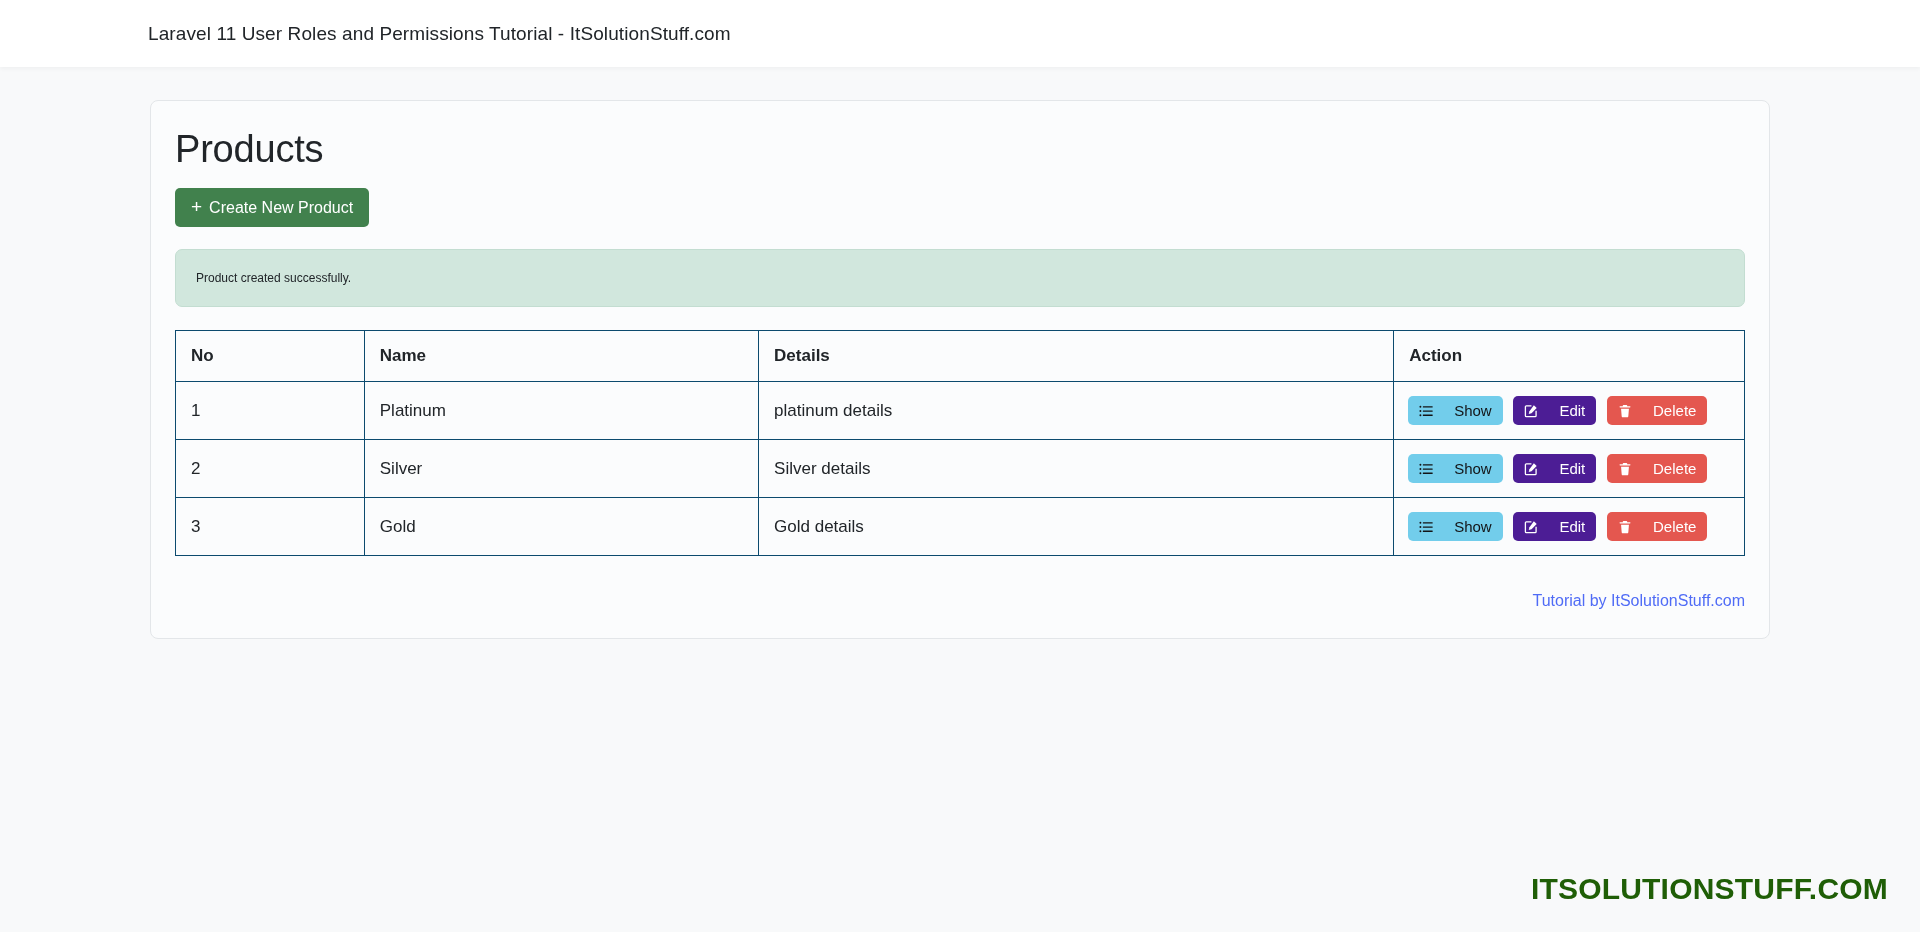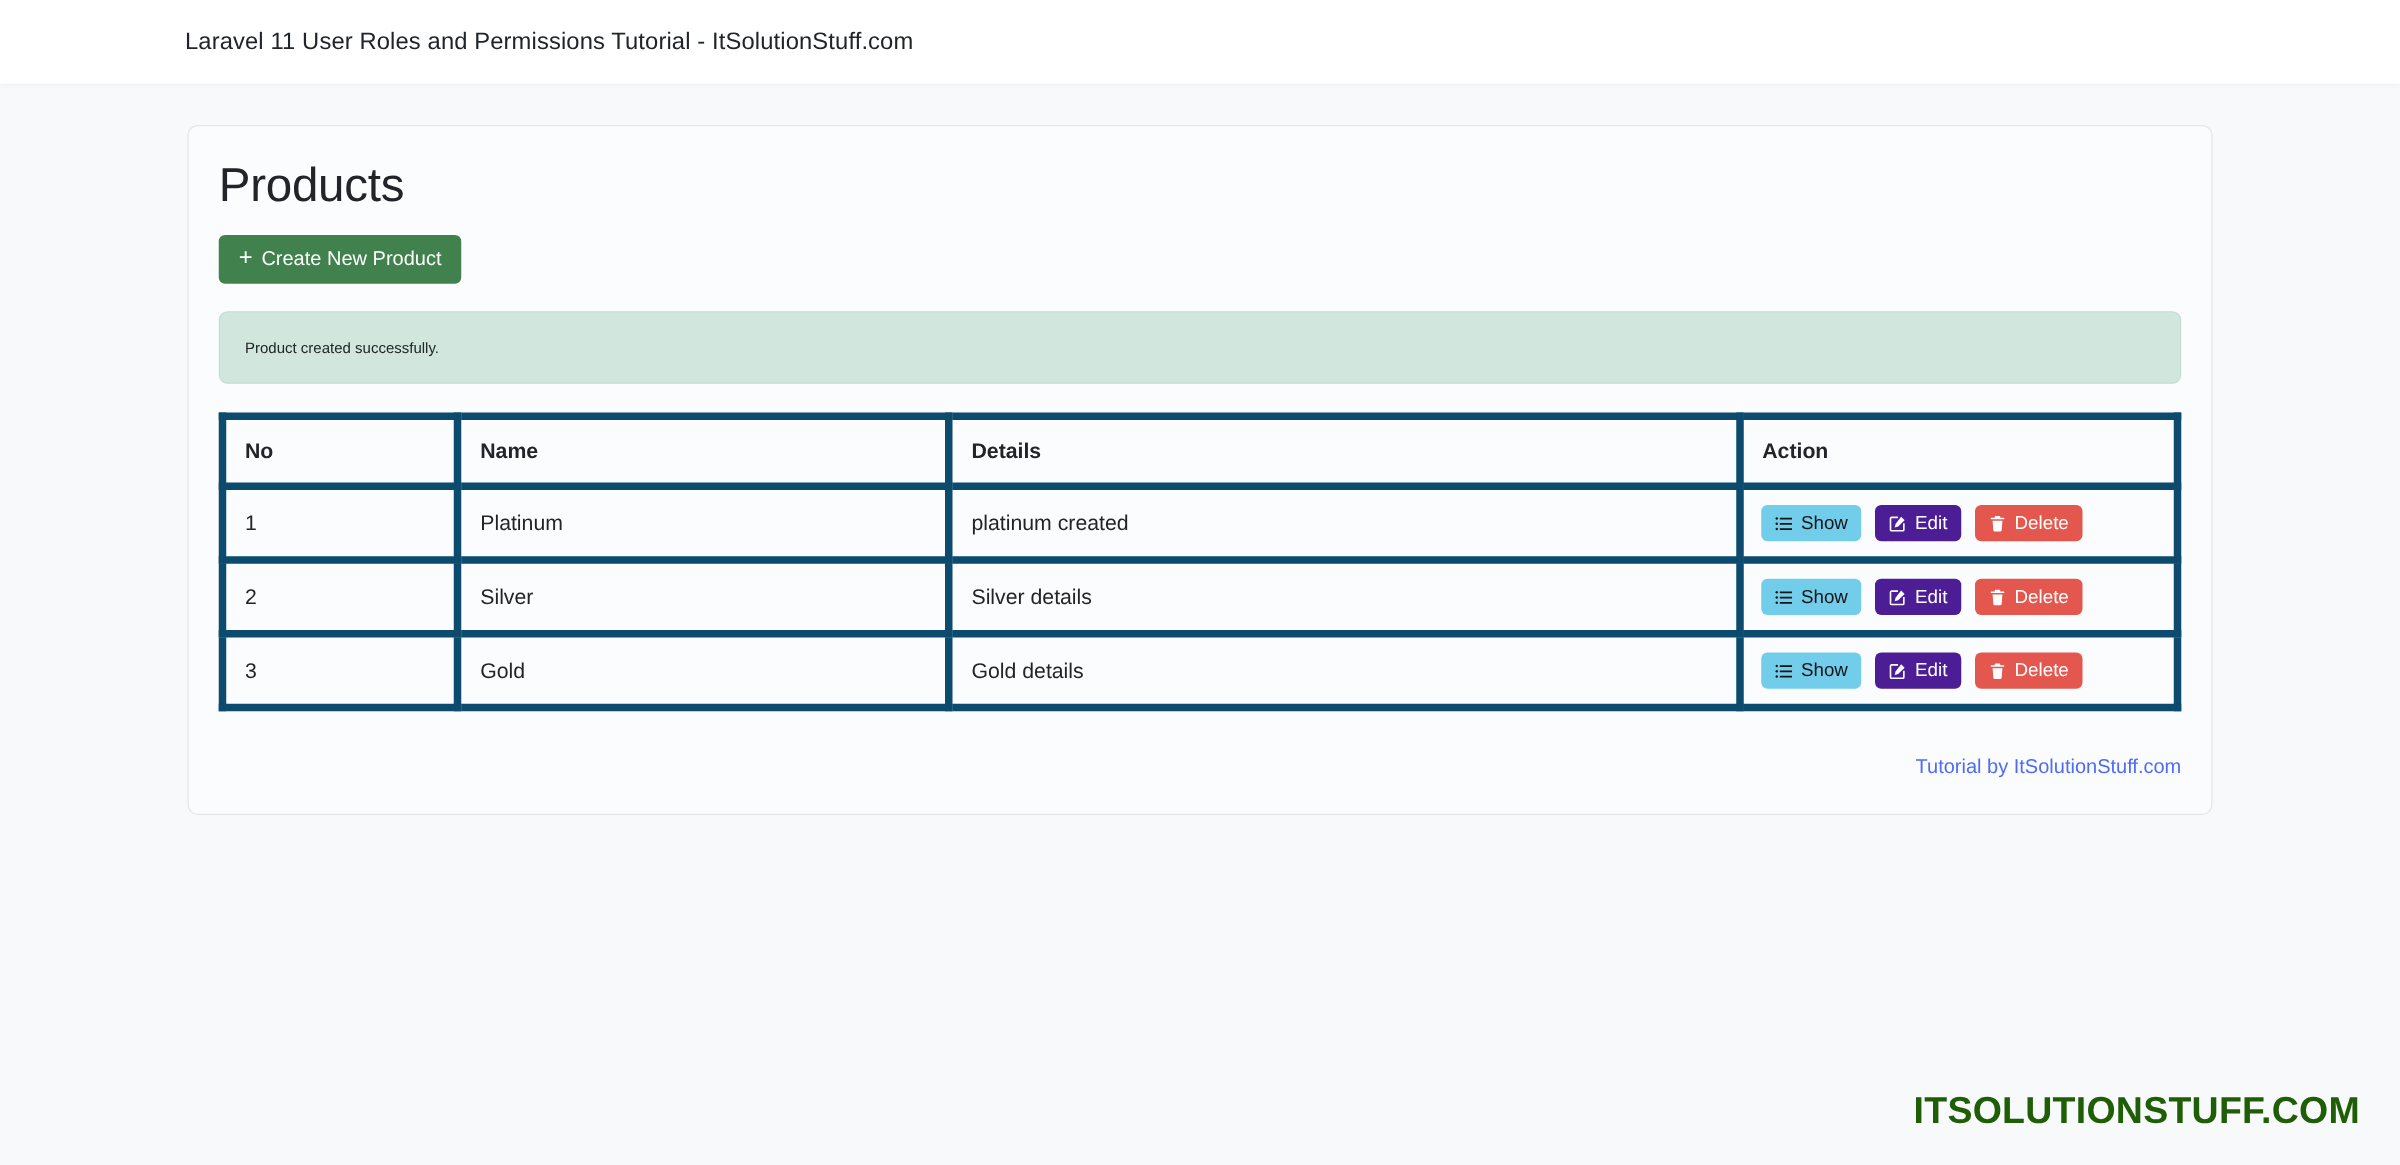--- a/index.html
+++ b/index.html
@@ -130,21 +130,21 @@
 
   
   table.products {
     width: 100%;
     border-collapse: collapse;
     margin-top: 23px;
     background: #fbfcfd;
   }
   table.products th,
   table.products td {
-    border: 6px solid #0c4a6e;
+    border: 1px solid #0c4a6e;
     text-align: left;
     font-size: 17px;
     color: #212529;
     vertical-align: middle;
   }
   table.products th {
     font-weight: 700;
     padding: 15px 15px;
     height: 49px;
   }
@@ -159,21 +159,21 @@
   .col-action  { width: 351px; }
 
   .action-cell {
     white-space: nowrap;
     padding-left: 14px !important;
   }
 
   .btn {
     display: inline-flex;
     align-items: center;
-    gap: 7px;
+    gap: 21px;
     border: none;
     border-radius: 5px;
     font-size: 15px;
     padding: 7px 11px;
     cursor: pointer;
     font-family: inherit;
     line-height: 1;
     vertical-align: middle;
     margin-right: 6px;
     text-decoration: none;
@@ -238,21 +238,21 @@
           <th class="col-name">Name</th>
           <th class="col-details">Details</th>
           <th class="col-action">Action</th>
         </tr>
       </thead>
       <tbody>
 
         <tr>
           <td>1</td>
           <td>Platinum</td>
-          <td>platinum created</td>
+          <td>platinum details</td>
           <td class="action-cell">
             <a class="btn btn-show" href="#">
               <span>
                 <svg width="14" height="14" viewBox="0 0 16 16" fill="currentColor" aria-hidden="true">
                   <circle cx="1.6" cy="3.2" r="1.1"></circle>
                     <circle cx="1.6" cy="8" r="1.1"></circle>
                     <circle cx="1.6" cy="12.8" r="1.1"></circle>
                   <rect x="4.4" y="2.5" width="11.2" height="1.5" rx=".3"></rect>
                   <rect x="4.4" y="7.3" width="11.2" height="1.5" rx=".3"></rect>
                   <rect x="4.4" y="12.1" width="11.2" height="1.5" rx=".3"></rect>

